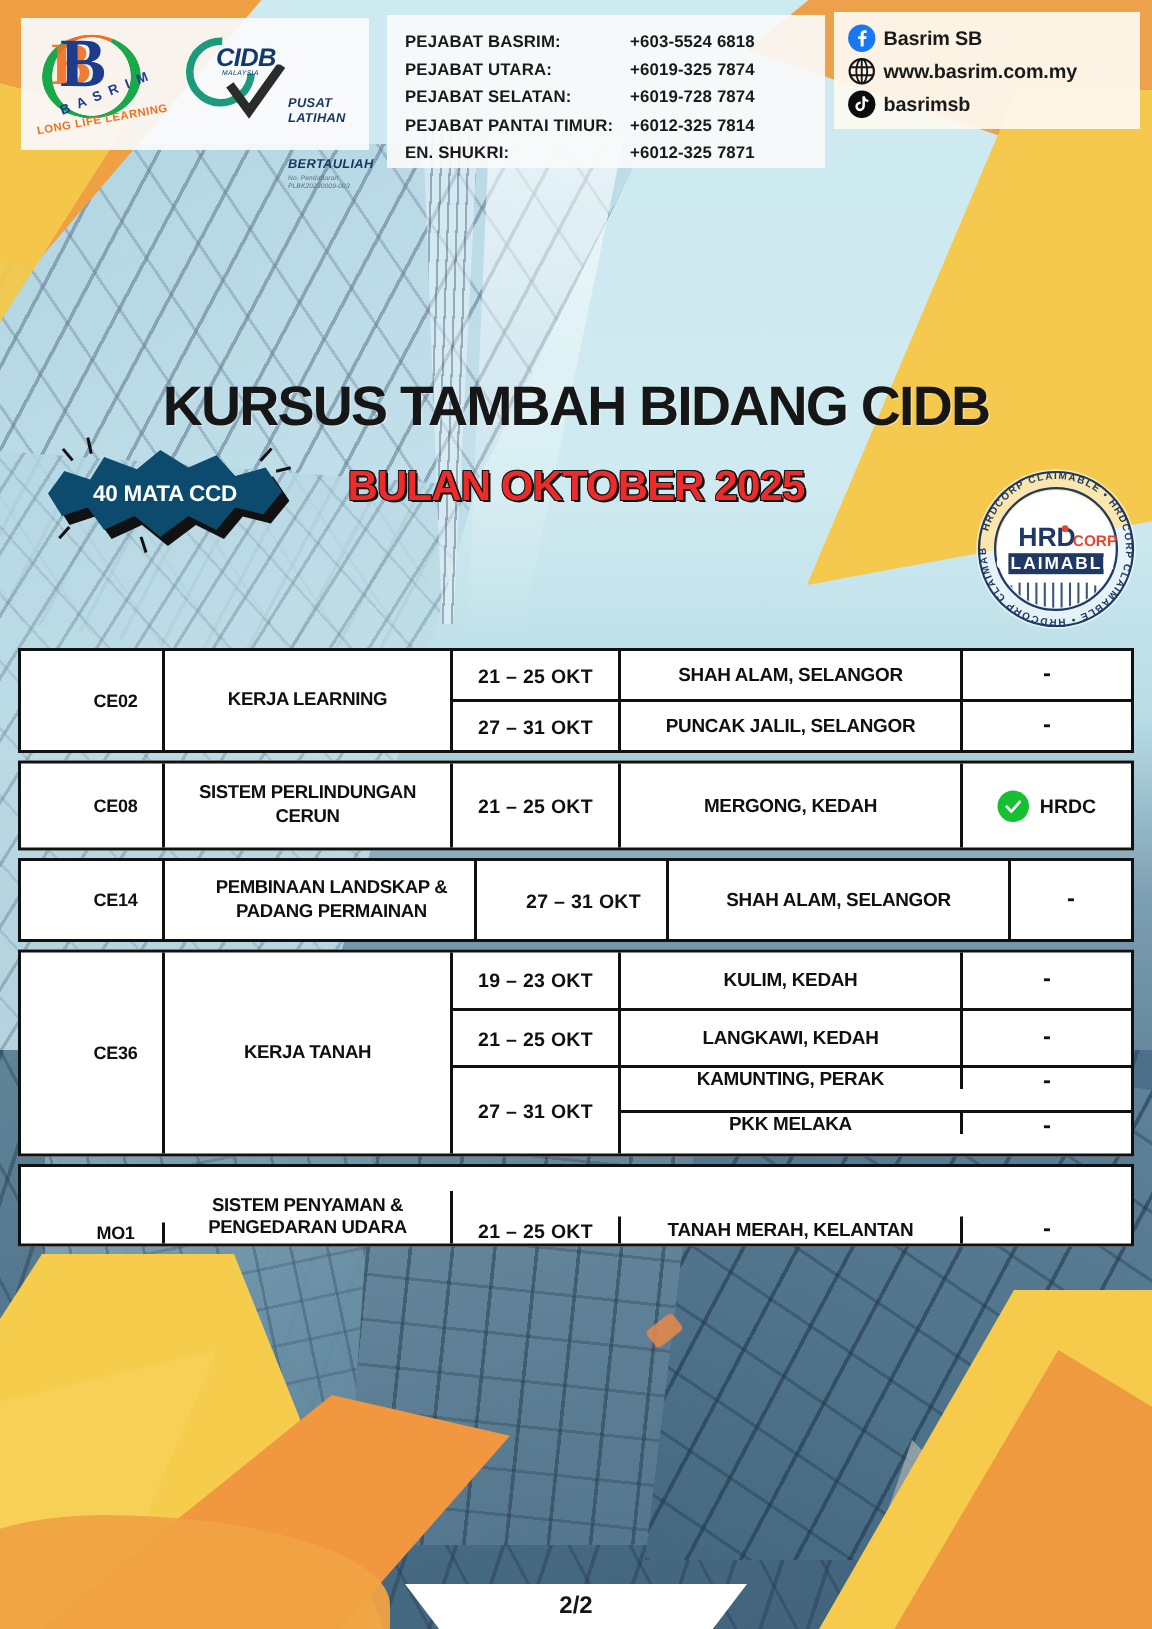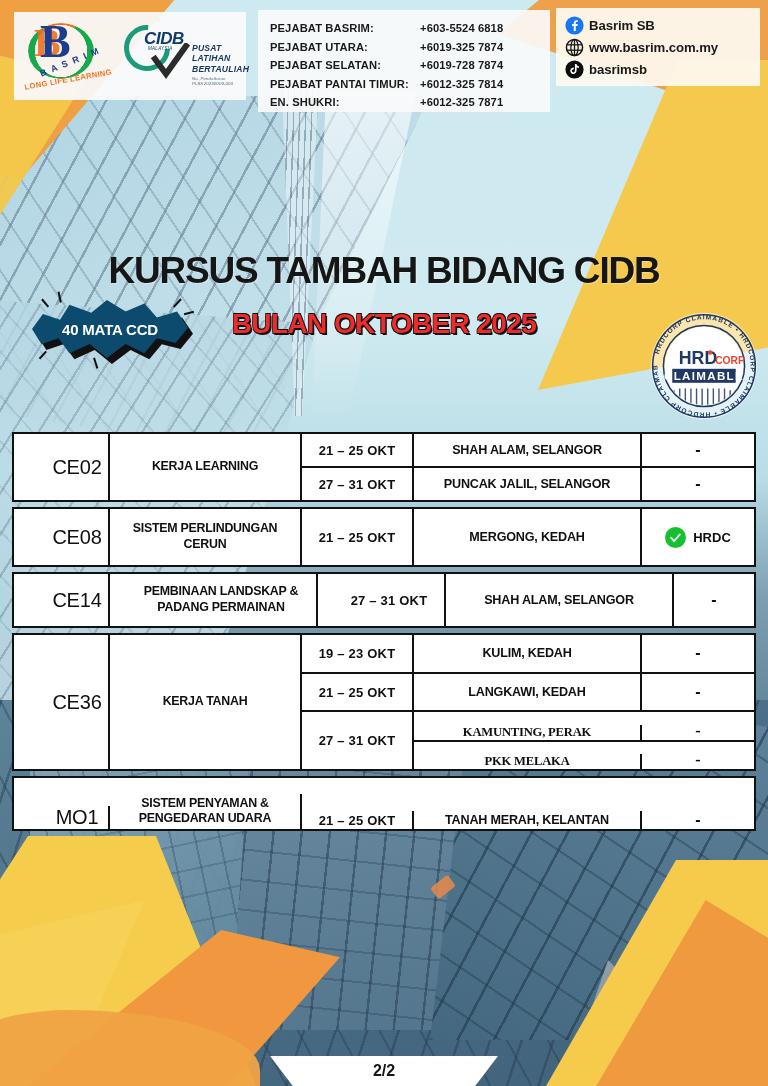--- a/index.html
+++ b/index.html
@@ -197,21 +197,21 @@
     position: absolute; left: 22px; top: 10px;
     font-size: 17px; font-weight: bold; color: #0f3a6b; letter-spacing: -.4px;
   }
   .cidb-sub {
     position: absolute; left: 26px; top: 27px; font-size: 4.5px; color: #0f3a6b; letter-spacing: .3px;
   }
   .cidb-tick {
     position: absolute; left: 28px; top: 24px; width: 40px; height: 40px;
   }
   .cidb-right { position: absolute; left: 70px; top: 24px; }
-  .cidb-right .l1 { font-size: 8.6px; font-weight: bold; color: #17365d; letter-spacing: .2px; line-height: 1.22; }
+  .cidb-right .l1 { font-size: 8.6px; font-weight: bold; color: #17365d; letter-spacing: .2px; line-height: 1.22; margin-top: 20px; }
   .cidb-right .l2 { font-size: 4.4px; color: #5a6b7d; margin-top: 2px; letter-spacing: .1px; }
 
   .header-contacts {
     position: absolute; left: 258px; top: 10px; width: 292px; height: 102px;
     background: rgba(250,250,250,.92);
     padding: 9px 10px 0 12px;
   }
   .contact-row { display: flex; font-size: 11.2px; font-weight: bold; color: #1a1a1a; line-height: 1.66; gap: 10px; }
   .contact-label { width: 140px; letter-spacing: .1px; }
   .contact-value { letter-spacing: .1px; }
@@ -286,40 +286,40 @@
   .tbl { position: absolute; left: 12px; top: 432px; width: 744px; }
   .trow {
     display: flex; align-items: stretch;
     border: 2.4px solid #111;
     background: #ffffff;
     margin-bottom: 5px;
     position: relative;
   }
   .c-kod {
     width: 96px; flex: 0 0 96px; display: flex; align-items: center; justify-content: center;
-    font-size: 20px; font-weight: normal; color: #101010; letter-spacing: -.2px;
+    font-size: 12px; font-weight: bold; color: #101010; letter-spacing: -.2px;
     border-right: 2.4px solid #111;
     padding-left: 32px;
   }
   .c-tajuk {
     width: 192px; flex: 0 0 192px; display: flex; align-items: center; justify-content: center;
     text-align: center; font-size: 12.4px; font-weight: bold; color: #101010;
     line-height: 1.26; padding: 2px 6px; letter-spacing: -.25px;
     border-right: 2.4px solid #111;
   }
   .c-right { flex: 1 1 auto; display: flex; flex-direction: column; }
   .sub-row { display: flex; flex: 1 1 auto; align-items: stretch; }
   .sub-row + .sub-row { border-top: 2.4px solid #111; }
   .c-tarikh {
     width: 112px; flex: 0 0 112px; display: flex; align-items: center; justify-content: center;
     font-size: 13px; font-weight: bold; color: #101010; letter-spacing: .2px;
     border-right: 2.4px solid #111;
   }
   .c-lokasi-group { flex: 1 1 auto; display: flex; flex-direction: column; }
-  .c-lokasi-cell { flex: 1 1 auto; display: flex; align-items: flex-end; font-family: Liberation Serif, serif; }
+  .c-lokasi-cell { flex: 1 1 auto; display: flex; align-items: flex-start; }
   .c-lokasi-cell + .c-lokasi-cell { border-top: 2.4px solid #111; }
   .c-lokasi {
     width: 228px; flex: 0 0 228px; display: flex; align-items: center; justify-content: center;
     text-align: center; font-size: 12.6px; font-weight: bold; color: #101010; letter-spacing: -.2px;
     padding: 0 4px;
     border-right: 2.4px solid #111;
   }
   .c-hrdc {
     flex: 1 1 auto; display: flex; align-items: center; justify-content: center; gap: 7px;
     font-size: 13px; font-weight: bold; color: #101010;

